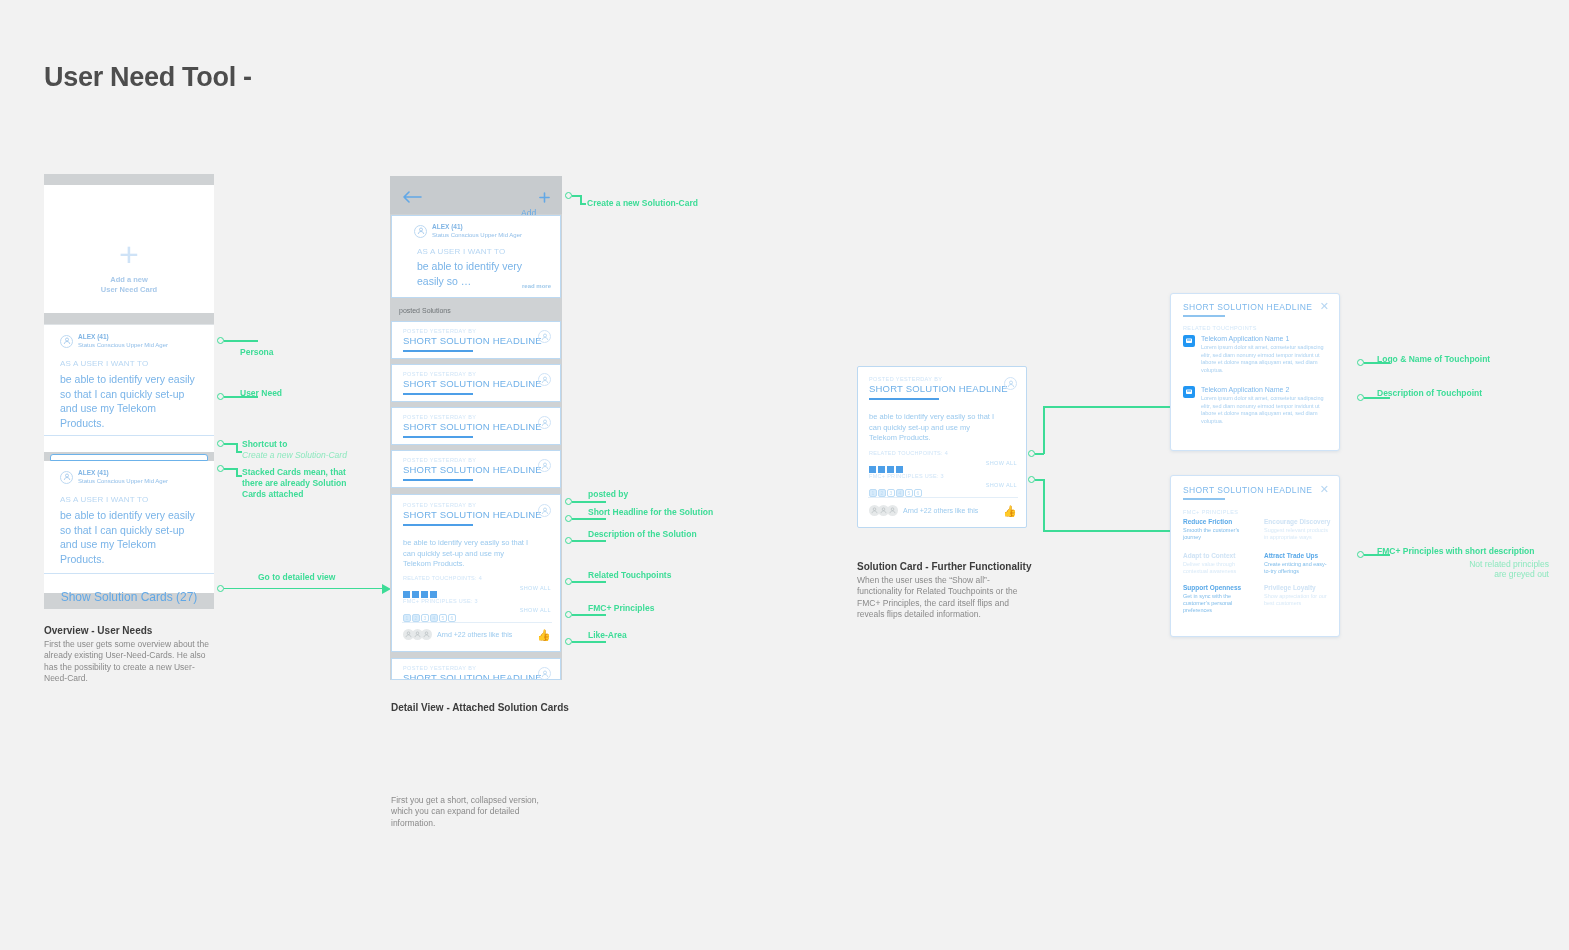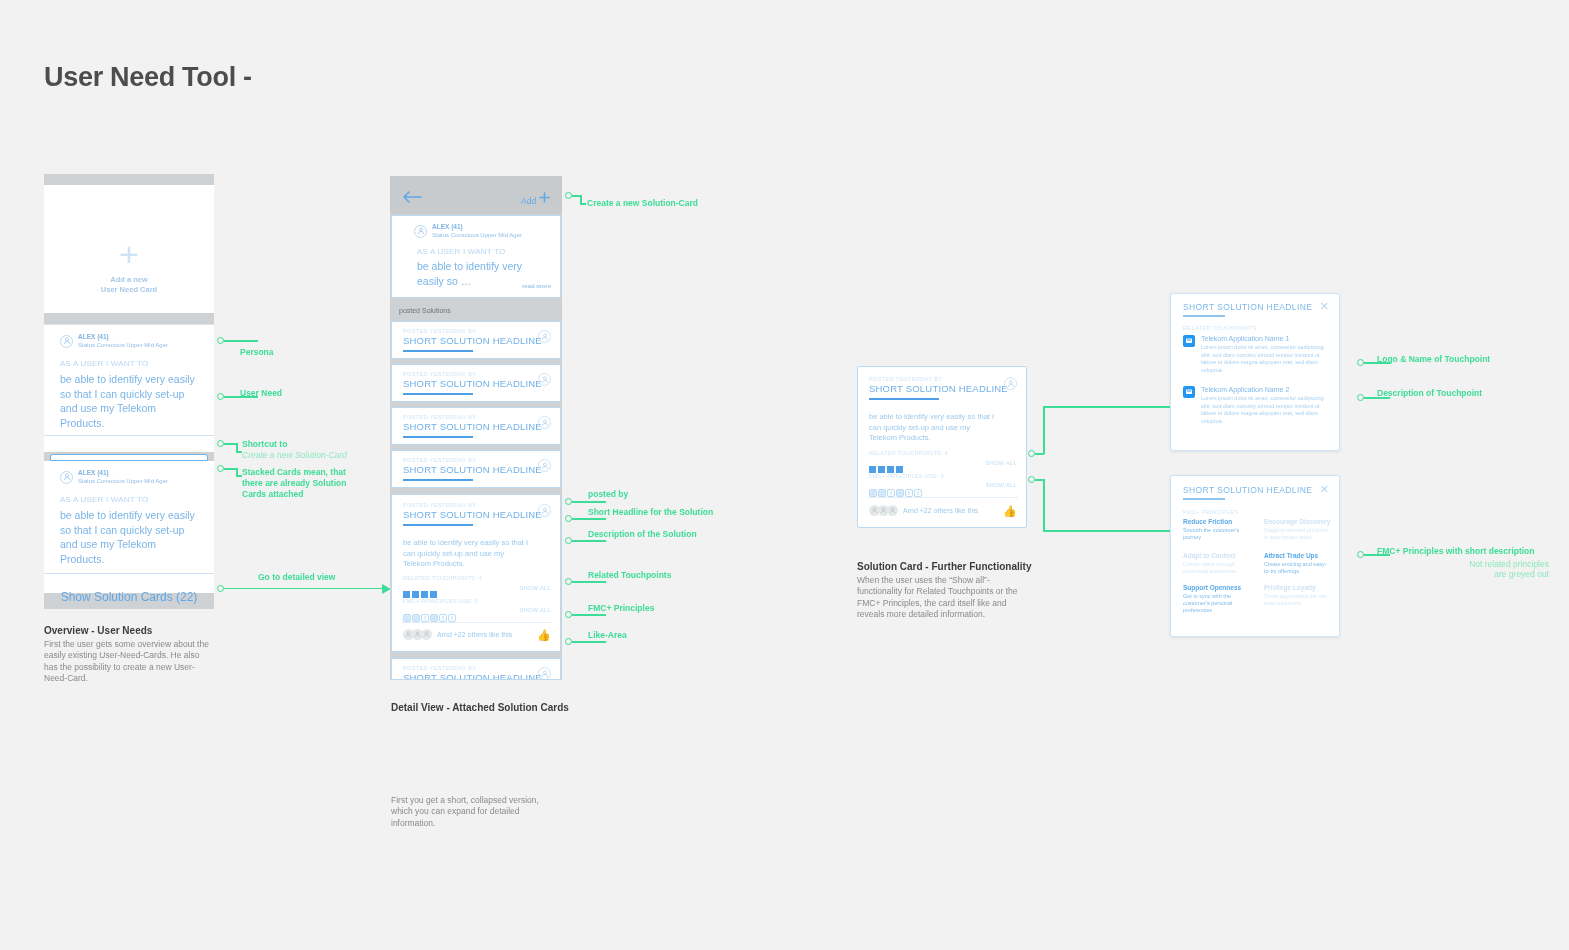--- a/index.html
+++ b/index.html
@@ -145,21 +145,21 @@
             <path d="M2.6 14c0-3 2.4-5 5.4-5s5.4 2 5.4 5" fill="none" stroke="#8fbde8" stroke-width="1.4"></path>
           </svg>
       </span>
       <span>
         <span class="persona-name" style="display:block">ALEX (41)</span>
         <span class="persona-sub" style="display:block">Status Conscious Upper Mid Ager</span>
       </span>
     </div>
     <div class="asauser" style="left:16px; top:34px;">AS A USER I WANT TO</div>
     <div class="needtext" style="left:16px; top:47px; width:140px;">be able to identify very easily so that I can quickly set-up and use my Telekom Products.</div>
-    <div class="card-action" style="left:0; top:112px;">Show Solution Cards (22)</div>
+    <div class="card-action" style="left:0; top:112px;">Show Solution Cards (27)</div>
   </div>
 
   <div class="gdot" style="left:217px; top:337px;"></div>
   <div class="gline" style="left:224px; top:340px; width:34px; height:1.6px;"></div>
   <div class="anno" style="left:240px; top:332px;margin-top:15px;">Persona</div>
 
   <div class="gdot" style="left:217px; top:393px;"></div>
   <div class="gline" style="left:224px; top:396px; width:34px; height:1.6px;"></div>
   <div class="anno" style="left:240px; top:388px;">User Need</div>
 
@@ -175,30 +175,30 @@
   <div class="gline" style="left:236.4px; top:468px; width:1.6px; height:9px;"></div>
   <div class="gline" style="left:236.4px; top:475px; width:6px; height:1.6px;"></div>
   <div class="anno" style="left:242px; top:467px; white-space:normal; width:124px;">Stacked Cards mean, that there are already Solution Cards attached</div>
 
   <div class="gdot" style="left:217px; top:585px;"></div>
   <div class="gline" style="left:224px; top:587.5px; width:160px; height:1.6px;"></div>
   <div class="garrow" style="left:382px; top:583.5px;"></div>
   <div class="anno" style="left:258px; top:572px;">Go to detailed view</div>
 
   <div class="cap-title" style="left:44px; top:625px;">Overview - User Needs</div>
-  <div class="cap-body" style="left:44px; top:639px; width:170px;">First the user gets some overview about the easily existing User-Need-Cards. He also has the possibility to create a new User-Need-Card.</div>
+  <div class="cap-body" style="left:44px; top:639px; width:170px;">First the user gets some overview about the already existing User-Need-Cards. He also has the possibility to create a new User-Need-Card.</div>
 
   <div class="phone" style="left:390px; top:176px; width:172px; height:504px;"></div>
   <div class="topbar" style="left:390px; top:176px; width:172px; height:38px;"></div>
   <div class="backarrow" style="left:402px; top:189px;">
     <svg width="20" height="12" viewBox="0 0 20 12">
         <path d="M19 6H2M7 1L2 6l5 5" fill="none" stroke="#62a8e6" stroke-width="1.6" stroke-linecap="round" stroke-linejoin="round"></path>
       </svg>
   </div>
-  <div class="addtxt" style="left:521px; top:196px;text-align:center;">Add</div>
+  <div class="addtxt" style="left:521px; top:208px;text-align:center;">Add</div>
   <div style="position:absolute; left:539px; top:189px;">
     <svg width="11" height="11" viewBox="0 0 12 12">
         <path d="M6 1v10M1 6h10" stroke="#62a8e6" stroke-width="1.7" stroke-linecap="round"></path>
       </svg>
   </div>
 
   <div class="card" style="left:391px; top:215px; width:170px; height:83px;">
     <div class="persona-row" style="left:22px; top:7px;">
       <span class="persona-ic">
         <svg viewBox="0 0 16 16">
@@ -406,21 +406,21 @@
   <div class="gline" style="left:1035px; top:453px; width:9px; height:1.6px;"></div>
   <div class="gline" style="left:1043px; top:406px; width:1.6px; height:48px;"></div>
   <div class="gline" style="left:1043px; top:406px; width:127px; height:1.6px;"></div>
 
   <div class="gdot" style="left:1028px; top:476px;"></div>
   <div class="gline" style="left:1035px; top:479px; width:9px; height:1.6px;"></div>
   <div class="gline" style="left:1043px; top:479px; width:1.6px; height:53px;"></div>
   <div class="gline" style="left:1043px; top:530px; width:127px; height:1.6px;"></div>
 
   <div class="cap-title" style="left:857px; top:561px;">Solution Card - Further Functionality</div>
-  <div class="cap-body" style="left:857px; top:575px; width:172px;">When the user uses the “Show all”-functionality for Related Touchpoints or the FMC+ Principles, the card itself like and reveals more detailed information.</div>
+  <div class="cap-body" style="left:857px; top:575px; width:172px;">When the user uses the “Show all”-functionality for Related Touchpoints or the FMC+ Principles, the card itself flips and reveals flips detailed information.</div>
 
   <div class="flip" style="left:1170px; top:293px; width:170px; height:158px;">
     <div class="flip-head" style="left:12px; top:8px;">SHORT SOLUTION HEADLINE</div>
     <div class="flip-rule" style="left:12px; top:21px; width:42px;"></div>
     <div class="flip-x" style="right:10px; top:7px;">✕</div>
     <div class="flip-sub" style="left:12px; top:31px;">RELATED TOUCHPOINTS</div>
 
     <div class="tp-ic" style="left:12px; top:41px;">
       <svg width="8" height="8" viewBox="0 0 16 16">
           <rect x="2" y="3" width="12" height="9" rx="1.5" fill="#fff"></rect>

